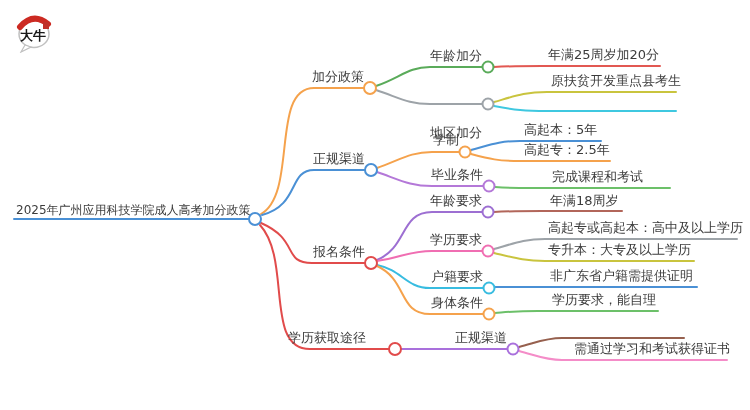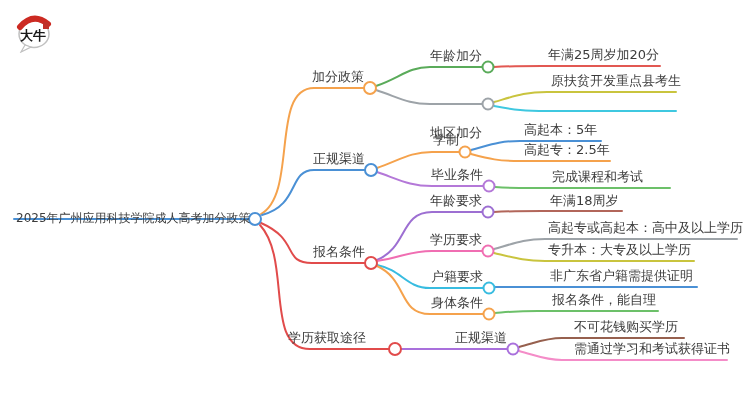--- a/index.html
+++ b/index.html
@@ -74,21 +74,21 @@
       <circle cx="371" cy="263" r="6" stroke="#e14b4b"></circle>
       <circle cx="488" cy="212" r="5.5" stroke="#9d6fd2"></circle>
       <circle cx="488" cy="251" r="5.5" stroke="#f06eb2"></circle>
       <circle cx="489" cy="288" r="5.5" stroke="#38bce0"></circle>
       <circle cx="489" cy="314" r="5.5" stroke="#f5a24c"></circle>
       <circle cx="395" cy="349" r="6" stroke="#e14b4b"></circle>
       <circle cx="513" cy="349" r="5.5" stroke="#a970dc"></circle>
     </g>
   </svg>
 
-  <div class="lbl title" style="left:16px;top:203px;margin-top:8px;">2025年广州应用科技学院成人高考加分政策</div>
+  <div class="lbl title" style="left:16px;top:203px;">2025年广州应用科技学院成人高考加分政策</div>
 
   <div class="lbl" style="right:386px;top:70px;">加分政策</div>
   <div class="lbl" style="right:385px;top:152px;">正规渠道</div>
   <div class="lbl" style="right:385px;top:245px;">报名条件</div>
   <div class="lbl" style="right:384px;top:331px;">学历获取途径</div>
 
   <div class="lbl" style="right:268px;top:49px;">年龄加分</div>
   <div class="lbl" style="right:268px;top:86px;margin-top:40px;">地区加分</div>
   <div class="lbl" style="right:291px;top:134px;font-family:Liberation Mono, monospace;">学制</div>
   <div class="lbl" style="right:267px;top:168px;">毕业条件</div>
@@ -100,17 +100,16 @@
 
   <div class="lbl" style="left:548px;top:48px;">年满25周岁加20分</div>
   <div class="lbl" style="left:551px;top:74px;">原扶贫开发重点县考生</div>
   <div class="lbl" style="left:524px;top:123px;">高起本：5年</div>
   <div class="lbl" style="left:524px;top:143px;">高起专：2.5年</div>
   <div class="lbl" style="left:552px;top:170px;">完成课程和考试</div>
   <div class="lbl" style="left:550px;top:194px;">年满18周岁</div>
   <div class="lbl" style="left:548px;top:221px;">高起专或高起本：高中及以上学历</div>
   <div class="lbl" style="left:548px;top:243px;">专升本：大专及以上学历</div>
   <div class="lbl" style="left:550px;top:269px;">非广东省户籍需提供证明</div>
-  <div class="lbl" style="left:552px;top:293px;">报名条件，能自理</div>
-  <div class="lbl" style="left:574px;top:320px;">不可花钱购买学历</div>
+  <div class="lbl" style="left:552px;top:293px;">学历要求，能自理</div>
   <div class="lbl" style="left:574px;top:342px;">需通过学习和考试获得证书</div>
 
 </div>
 
 </body></html>

